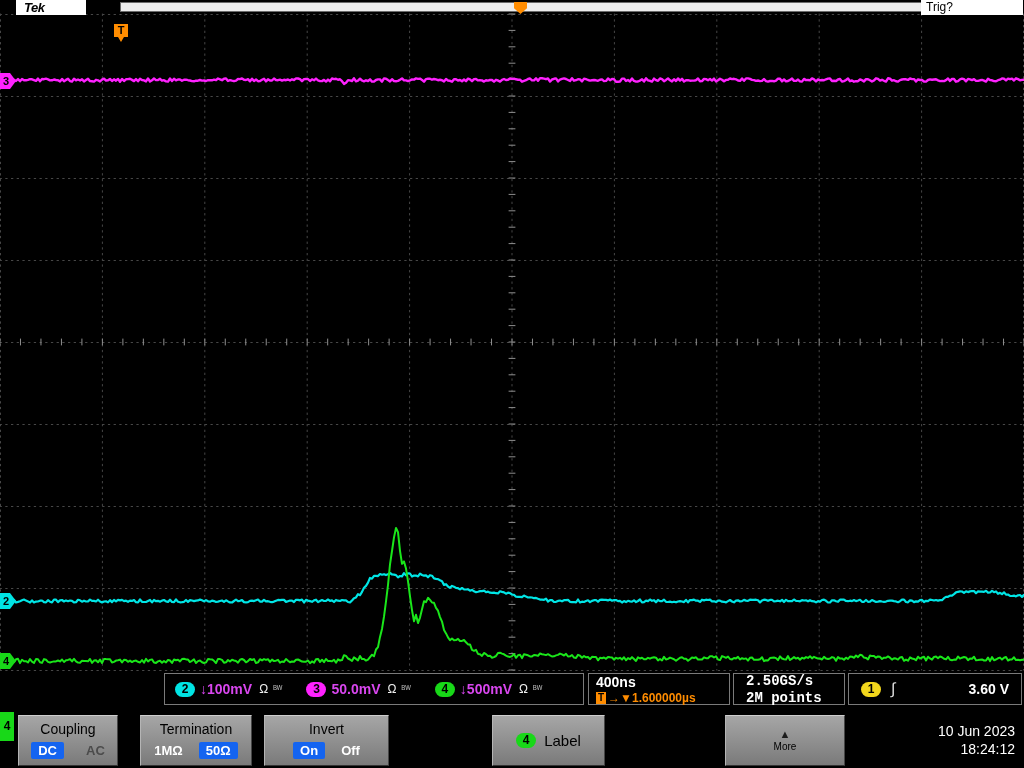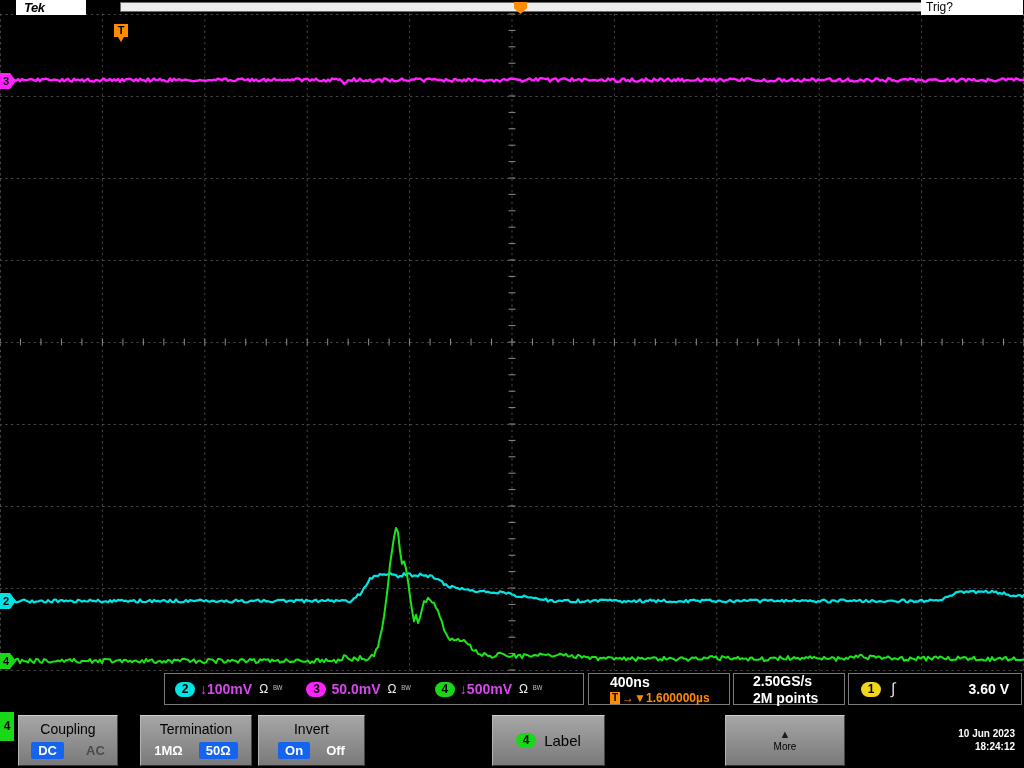--- a/index.html
+++ b/index.html
@@ -40,58 +40,58 @@
   .badge{display:inline-block;min-width:20px;height:15px;border-radius:8px;color:#000;
          font-weight:bold;font-size:12px;text-align:center;line-height:15px;}
   .b-ch1{background:#f2d61c;}
   .b-ch2{background:#00e4e4;}
   .b-ch3{background:#ff22ff;}
   .b-ch4{background:#18d818;}
   .ro-val{font-size:14px;font-weight:bold;color:#d946ef;}
   .ro-ohm{font-size:12px;color:#eee;margin-left:2px;}
   .ro-bw{font-size:9px;color:#bbb;}
   #ro-timebase{left:588px;width:142px;flex-direction:column;align-items:flex-start;
-               justify-content:center;padding-left:21px;gap:1px;}
+               justify-content:center;padding-left:7px;gap:1px;}
   #tb-scale{font-size:14px;font-weight:bold;}
   .tb-line2{display:flex;align-items:center;gap:2px;}
   .t-chip{background:#ff8c00;color:#000;font-size:10px;font-weight:bold;padding:0 2px;line-height:12px;}
   .pos-text{color:#ff8c00;font-size:12px;font-weight:bold;}
   #ro-acq{left:733px;width:112px;flex-direction:column;align-items:flex-start;
-          justify-content:center;padding-left:19px;gap:1px;}
+          justify-content:center;padding-left:12px;gap:1px;font-family:Liberation Mono, monospace;}
   #ro-acq div{font-size:14px;font-weight:bold;}
   #ro-trigger{left:848px;width:174px;gap:10px;padding:0 12px;}
   #trig-slope{font-size:16px;color:#ddd;font-style:italic;}
   #trig-level{margin-left:auto;font-size:14px;font-weight:bold;}
 
   
   #side-tab{position:absolute;left:0;top:712px;width:14px;height:29px;background:#18d818;
             color:#000;font-size:12px;font-weight:bold;text-align:center;line-height:29px;}
   .menu-btn{position:absolute;top:715px;height:51px;background:linear-gradient(#a6a6a6,#7a7a7a);
             border-top:1px solid #cfcfcf;border-left:1px solid #b5b5b5;
             border-right:1px solid #464646;border-bottom:1px solid #333;
             box-sizing:border-box;color:#000;text-align:center;}
   .menu-title{margin-top:5px;font-size:14px;}
   .menu-row{display:flex;justify-content:center;align-items:center;gap:16px;margin-top:5px;}
   .chip{background:#1464f0;color:#fff;font-weight:bold;font-size:13px;padding:1px 7px;border-radius:2px;}
   .opt-plain{color:#fff;font-weight:bold;font-size:13px;}
   .opt-dim{color:#4b4b4b;font-weight:bold;font-size:13px;margin-left:6px;}
   #btn-coupling{left:18px;width:100px;}
   #btn-termination{left:140px;width:112px;}
-  #btn-invert{left:258px;width:107px;}
+  #btn-invert{left:264px;width:125px;}
   #btn-bandwidth{left:374px;width:114px;}
   #btn-label{left:492px;width:113px;display:flex;align-items:center;justify-content:center;gap:8px;}
   #btn-label span.lbl{font-size:15px;}
   #btn-more{left:725px;width:120px;display:flex;flex-direction:column;align-items:center;
             justify-content:center;gap:2px;}
   #more-arrow{font-size:11px;color:#1c1c1c;line-height:10px;}
   #more-label{font-size:10px;}
   #datetime-box{position:absolute;left:903px;top:714px;width:120px;height:52px;background:#000;
                 display:flex;flex-direction:column;justify-content:center;align-items:flex-end;
                 padding-right:8px;box-sizing:border-box;gap:2px;}
-  #datetime-box div{font-size:10px;font-weight:bold;color:#fff;}
+  #datetime-box div{font-size:14px;font-weight:normal;color:#fff;}
 </style>
 </head>
 <body>
 
 <div id="screen">
 
   <svg id="scope-svg" width="1024" height="768">
       <path d="M0.5 14L0.5 670M102.4 14L102.4 670M204.8 14L204.8 670M307.20000000000005 14L307.20000000000005 670M409.6 14L409.6 670M512 14L512 670M614.4000000000001 14L614.4000000000001 670M716.8000000000001 14L716.8000000000001 670M819.2 14L819.2 670M921.6 14L921.6 670M1023.5 14L1023.5 670M0 14.5L1024 14.5M0 96.5L1024 96.5M0 178.5L1024 178.5M0 260.5L1024 260.5M0 342.5L1024 342.5M0 424.5L1024 424.5M0 506.5L1024 506.5M0 588.5L1024 588.5M0 670.5L1024 670.5" stroke="#474747" stroke-width="1" fill="none" stroke-linejoin="round" stroke-linecap="round" stroke-dasharray="1.5 4.2"></path>
       <path d="M0 339L0 345M20.48 339L20.48 345M40.96 339L40.96 345M61.44 339L61.44 345M81.92 339L81.92 345M102.4 339L102.4 345M122.88000000000001 339L122.88000000000001 345M143.36 339L143.36 345M163.84 339L163.84 345M184.32 339L184.32 345M204.79999999999998 339L204.79999999999998 345M225.27999999999997 339L225.27999999999997 345M245.75999999999996 339L245.75999999999996 345M266.23999999999995 339L266.23999999999995 345M286.71999999999997 339L286.71999999999997 345M307.2 339L307.2 345M327.68 339L327.68 345M348.16 339L348.16 345M368.64000000000004 339L368.64000000000004 345M389.12000000000006 339L389.12000000000006 345M409.6000000000001 339L409.6000000000001 345M430.0800000000001 339L430.0800000000001 345M450.5600000000001 339L450.5600000000001 345M471.04000000000013 339L471.04000000000013 345M491.52000000000015 339L491.52000000000015 345M512.0000000000001 339L512.0000000000001 345M532.4800000000001 339L532.4800000000001 345M552.9600000000002 339L552.9600000000002 345M573.4400000000002 339L573.4400000000002 345M593.9200000000002 339L593.9200000000002 345M614.4000000000002 339L614.4000000000002 345M634.8800000000002 339L634.8800000000002 345M655.3600000000002 339L655.3600000000002 345M675.8400000000003 339L675.8400000000003 345M696.3200000000003 339L696.3200000000003 345M716.8000000000003 339L716.8000000000003 345M737.2800000000003 339L737.2800000000003 345M757.7600000000003 339L757.7600000000003 345M778.2400000000004 339L778.2400000000004 345M798.7200000000004 339L798.7200000000004 345M819.2000000000004 339L819.2000000000004 345M839.6800000000004 339L839.6800000000004 345M860.1600000000004 339L860.1600000000004 345M880.6400000000004 339L880.6400000000004 345M901.1200000000005 339L901.1200000000005 345M921.6000000000005 339L921.6000000000005 345M942.0800000000005 339L942.0800000000005 345M962.5600000000005 339L962.5600000000005 345M983.0400000000005 339L983.0400000000005 345M1003.5200000000006 339L1003.5200000000006 345M1024.0000000000005 339L1024.0000000000005 345M509 14L515 14M509 30.4L515 30.4M509 46.8L515 46.8M509 63.199999999999996L515 63.199999999999996M509 79.6L515 79.6M509 96L515 96M509 112.4L515 112.4M509 128.8L515 128.8M509 145.20000000000002L515 145.20000000000002M509 161.60000000000002L515 161.60000000000002M509 178.00000000000003L515 178.00000000000003M509 194.40000000000003L515 194.40000000000003M509 210.80000000000004L515 210.80000000000004M509 227.20000000000005L515 227.20000000000005M509 243.60000000000005L515 243.60000000000005M509 260.00000000000006L515 260.00000000000006M509 276.40000000000003L515 276.40000000000003M509 292.8L515 292.8M509 309.2L515 309.2M509 325.59999999999997L515 325.59999999999997M509 341.99999999999994L515 341.99999999999994M509 358.3999999999999L515 358.3999999999999M509 374.7999999999999L515 374.7999999999999M509 391.1999999999999L515 391.1999999999999M509 407.59999999999985L515 407.59999999999985M509 423.99999999999983L515 423.99999999999983M509 440.3999999999998L515 440.3999999999998M509 456.7999999999998L515 456.7999999999998M509 473.19999999999976L515 473.19999999999976M509 489.59999999999974L515 489.59999999999974M509 505.9999999999997L515 505.9999999999997M509 522.3999999999997L515 522.3999999999997M509 538.7999999999997L515 538.7999999999997M509 555.1999999999997L515 555.1999999999997M509 571.5999999999997L515 571.5999999999997M509 587.9999999999997L515 587.9999999999997M509 604.3999999999996L515 604.3999999999996M509 620.7999999999996L515 620.7999999999996M509 637.1999999999996L515 637.1999999999996M509 653.5999999999996L515 653.5999999999996M509 669.9999999999995L515 669.9999999999995" stroke="#8f8f8f" stroke-width="1" fill="none" stroke-linejoin="round" stroke-linecap="round"></path>
       <path d="M0.0 79.1L2.0 81.5L4.0 80.5L6.0 80.7L8.0 79.8L10.0 81.5L12.0 79.0L14.0 79.9L16.0 81.0L18.0 79.0L20.0 81.3L22.0 79.0L24.0 80.3L26.0 80.3L28.0 79.9L30.0 79.1L32.0 79.3L34.0 80.1L36.0 80.9L38.0 78.6L40.0 81.3L42.0 79.0L44.0 79.2L46.0 78.7L48.0 79.4L50.0 80.4L52.0 80.3L54.0 79.5L56.0 80.0L58.0 80.2L60.0 81.4L62.0 78.9L64.0 81.2L66.0 79.9L68.0 78.7L70.0 81.1L72.0 81.5L74.0 78.7L76.0 80.3L78.0 79.5L80.0 80.5L82.0 79.2L84.0 81.4L86.0 80.1L88.0 78.8L90.0 81.1L92.0 81.3L94.0 81.6L96.0 79.8L98.0 80.3L100.0 81.5L102.0 79.6L104.0 78.6L106.0 80.6L108.0 80.3L110.0 78.9L112.0 81.0L114.0 79.3L116.0 80.7L118.0 78.9L120.0 81.7L122.0 78.9L124.0 81.0L126.0 79.3L128.0 79.1L130.0 78.8L132.0 79.9L134.0 81.1L136.0 79.0L138.0 81.3L140.0 78.7L142.0 80.0L144.0 80.4L146.0 81.4L148.0 78.4L150.0 81.5L152.0 80.3L154.0 78.5L156.0 80.1L158.0 80.1L160.0 78.8L162.0 80.7L164.0 80.2L166.0 81.4L168.0 81.6L170.0 78.5L172.0 81.0L174.0 78.7L176.0 80.4L178.0 79.5L180.0 79.4L182.0 80.7L184.0 79.7L186.0 79.7L188.0 80.2L190.0 80.5L192.0 81.1L194.0 81.3L196.0 80.6L198.0 80.7L200.0 80.0L202.0 80.6L204.0 80.5L206.0 81.0L208.0 80.2L210.0 80.1L212.0 80.3L214.0 79.7L216.0 80.2L218.0 78.5L220.0 79.3L222.0 80.2L224.0 78.7L226.0 78.4L228.0 81.0L230.0 80.1L232.0 80.7L234.0 81.2L236.0 80.7L238.0 79.0L240.0 79.1L242.0 78.4L244.0 79.8L246.0 80.0L248.0 79.2L250.0 81.3L252.0 78.7L254.0 81.1L256.0 79.5L258.0 81.2L260.0 81.0L262.0 79.7L264.0 78.7L266.0 81.4L268.0 79.3L270.0 80.5L272.0 80.5L274.0 78.5L276.0 80.0L278.0 80.2L280.0 79.7L282.0 80.6L284.0 79.8L286.0 80.2L288.0 79.5L290.0 80.5L292.0 79.3L294.0 80.0L296.0 78.4L298.0 78.5L300.0 79.2L302.0 81.2L304.0 79.1L306.0 79.0L308.0 79.1L310.0 81.0L312.0 79.3L314.0 80.3L316.0 78.6L318.0 80.3L320.0 81.1L322.0 81.1L324.0 79.9L326.0 81.6L328.0 79.6L330.0 81.2L332.0 78.5L334.0 79.1L336.0 78.7L338.0 79.7L340.0 79.3L342.0 81.2L344.0 83.9L346.0 82.7L348.0 80.2L350.0 80.4L352.0 81.0L354.0 78.3L356.0 81.3L358.0 80.6L360.0 78.7L362.0 80.5L364.0 81.4L366.0 80.3L368.0 81.0L370.0 79.3L372.0 81.6L374.0 81.5L376.0 80.0L378.0 79.4L380.0 79.4L382.0 81.7L384.0 78.4L386.0 78.7L388.0 80.1L390.0 81.4L392.0 79.2L394.0 81.1L396.0 81.2L398.0 80.9L400.0 79.7L402.0 78.4L404.0 80.4L406.0 80.4L408.0 81.1L410.0 80.3L412.0 79.4L414.0 79.6L416.0 78.4L418.0 78.9L420.0 78.6L422.0 79.9L424.0 81.7L426.0 79.1L428.0 78.6L430.0 78.7L432.0 79.7L434.0 79.0L436.0 79.4L438.0 80.2L440.0 79.8L442.0 80.2L444.0 81.4L446.0 79.0L448.0 80.5L450.0 80.8L452.0 81.7L454.0 79.2L456.0 79.3L458.0 80.6L460.0 79.9L462.0 81.3L464.0 79.5L466.0 81.2L468.0 78.6L470.0 79.4L472.0 81.2L474.0 79.1L476.0 79.0L478.0 80.4L480.0 80.3L482.0 80.4L484.0 81.6L486.0 80.3L488.0 80.6L490.0 80.0L492.0 80.0L494.0 81.7L496.0 79.8L498.0 80.5L500.0 81.6L502.0 79.8L504.0 79.0L506.0 80.0L508.0 79.8L510.0 78.4L512.0 78.9L514.0 78.6L516.0 79.3L518.0 79.7L520.0 79.6L522.0 81.7L524.0 80.9L526.0 80.2L528.0 79.0L530.0 78.5L532.0 80.4L534.0 80.4L536.0 78.3L538.0 80.8L540.0 78.3L542.0 78.3L544.0 78.6L546.0 79.2L548.0 78.5L550.0 81.6L552.0 79.5L554.0 78.8L556.0 78.4L558.0 81.4L560.0 79.6L562.0 78.9L564.0 78.4L566.0 79.0L568.0 80.0L570.0 81.0L572.0 78.3L574.0 80.7L576.0 80.2L578.0 79.2L580.0 79.4L582.0 81.4L584.0 78.7L586.0 79.2L588.0 80.0L590.0 80.6L592.0 80.2L594.0 80.0L596.0 80.3L598.0 80.8L600.0 79.8L602.0 79.4L604.0 81.1L606.0 80.9L608.0 78.5L610.0 80.2L612.0 78.9L614.0 79.3L616.0 81.7L618.0 81.7L620.0 81.5L622.0 78.6L624.0 78.6L626.0 81.0L628.0 80.0L630.0 81.4L632.0 78.5L634.0 80.9L636.0 81.6L638.0 81.5L640.0 80.6L642.0 79.3L644.0 81.5L646.0 78.3L648.0 80.4L650.0 80.8L652.0 81.6L654.0 78.6L656.0 80.1L658.0 80.8L660.0 78.4L662.0 79.1L664.0 81.2L666.0 79.9L668.0 78.4L670.0 80.3L672.0 81.4L674.0 79.2L676.0 81.0L678.0 78.4L680.0 80.6L682.0 78.8L684.0 81.5L686.0 80.3L688.0 80.2L690.0 80.7L692.0 80.6L694.0 80.6L696.0 80.2L698.0 78.5L700.0 81.2L702.0 81.1L704.0 78.9L706.0 79.1L708.0 80.2L710.0 79.0L712.0 80.6L714.0 78.6L716.0 81.4L718.0 80.3L720.0 78.7L722.0 79.7L724.0 81.3L726.0 79.9L728.0 79.8L730.0 78.5L732.0 79.1L734.0 78.8L736.0 79.3L738.0 80.5L740.0 80.9L742.0 78.5L744.0 80.8L746.0 78.4L748.0 78.4L750.0 78.9L752.0 79.9L754.0 80.1L756.0 80.9L758.0 80.5L760.0 81.1L762.0 80.9L764.0 79.0L766.0 81.1L768.0 81.6L770.0 81.0L772.0 80.9L774.0 81.3L776.0 80.6L778.0 78.6L780.0 78.7L782.0 81.4L784.0 79.4L786.0 81.4L788.0 81.0L790.0 79.9L792.0 78.6L794.0 80.9L796.0 80.9L798.0 79.6L800.0 81.4L802.0 81.6L804.0 78.9L806.0 80.1L808.0 80.0L810.0 80.4L812.0 78.4L814.0 79.4L816.0 81.5L818.0 79.4L820.0 80.4L822.0 80.0L824.0 80.3L826.0 79.3L828.0 78.6L830.0 78.4L832.0 81.0L834.0 80.7L836.0 81.0L838.0 79.5L840.0 78.9L842.0 81.6L844.0 81.1L846.0 80.0L848.0 78.6L850.0 81.2L852.0 80.4L854.0 81.7L856.0 81.2L858.0 81.2L860.0 79.5L862.0 80.2L864.0 81.4L866.0 79.1L868.0 79.2L870.0 80.2L872.0 81.5L874.0 80.4L876.0 78.3L878.0 78.9L880.0 80.6L882.0 79.8L884.0 80.8L886.0 81.5L888.0 78.3L890.0 78.7L892.0 80.7L894.0 80.2L896.0 81.3L898.0 81.6L900.0 80.1L902.0 79.5L904.0 79.1L906.0 79.3L908.0 79.9L910.0 78.5L912.0 79.1L914.0 79.1L916.0 81.5L918.0 79.4L920.0 80.0L922.0 80.0L924.0 81.5L926.0 81.6L928.0 80.0L930.0 79.4L932.0 79.7L934.0 79.5L936.0 79.3L938.0 80.4L940.0 81.1L942.0 81.0L944.0 81.1L946.0 80.1L948.0 78.5L950.0 80.9L952.0 78.9L954.0 79.0L956.0 81.7L958.0 81.1L960.0 79.3L962.0 78.6L964.0 79.2L966.0 81.3L968.0 78.9L970.0 79.4L972.0 80.1L974.0 79.2L976.0 80.9L978.0 80.9L980.0 80.3L982.0 79.9L984.0 80.6L986.0 81.6L988.0 78.8L990.0 80.1L992.0 80.3L994.0 81.1L996.0 81.3L998.0 80.2L1000.0 79.7L1002.0 78.4L1004.0 78.8L1006.0 80.4L1008.0 78.6L1010.0 79.2L1012.0 78.7L1014.0 80.5L1016.0 78.3L1018.0 79.1L1020.0 80.3L1022.0 79.9L1024.0 79.8" stroke="#ff22ff" stroke-width="2.4" fill="none" stroke-linejoin="round" stroke-linecap="round"></path>

